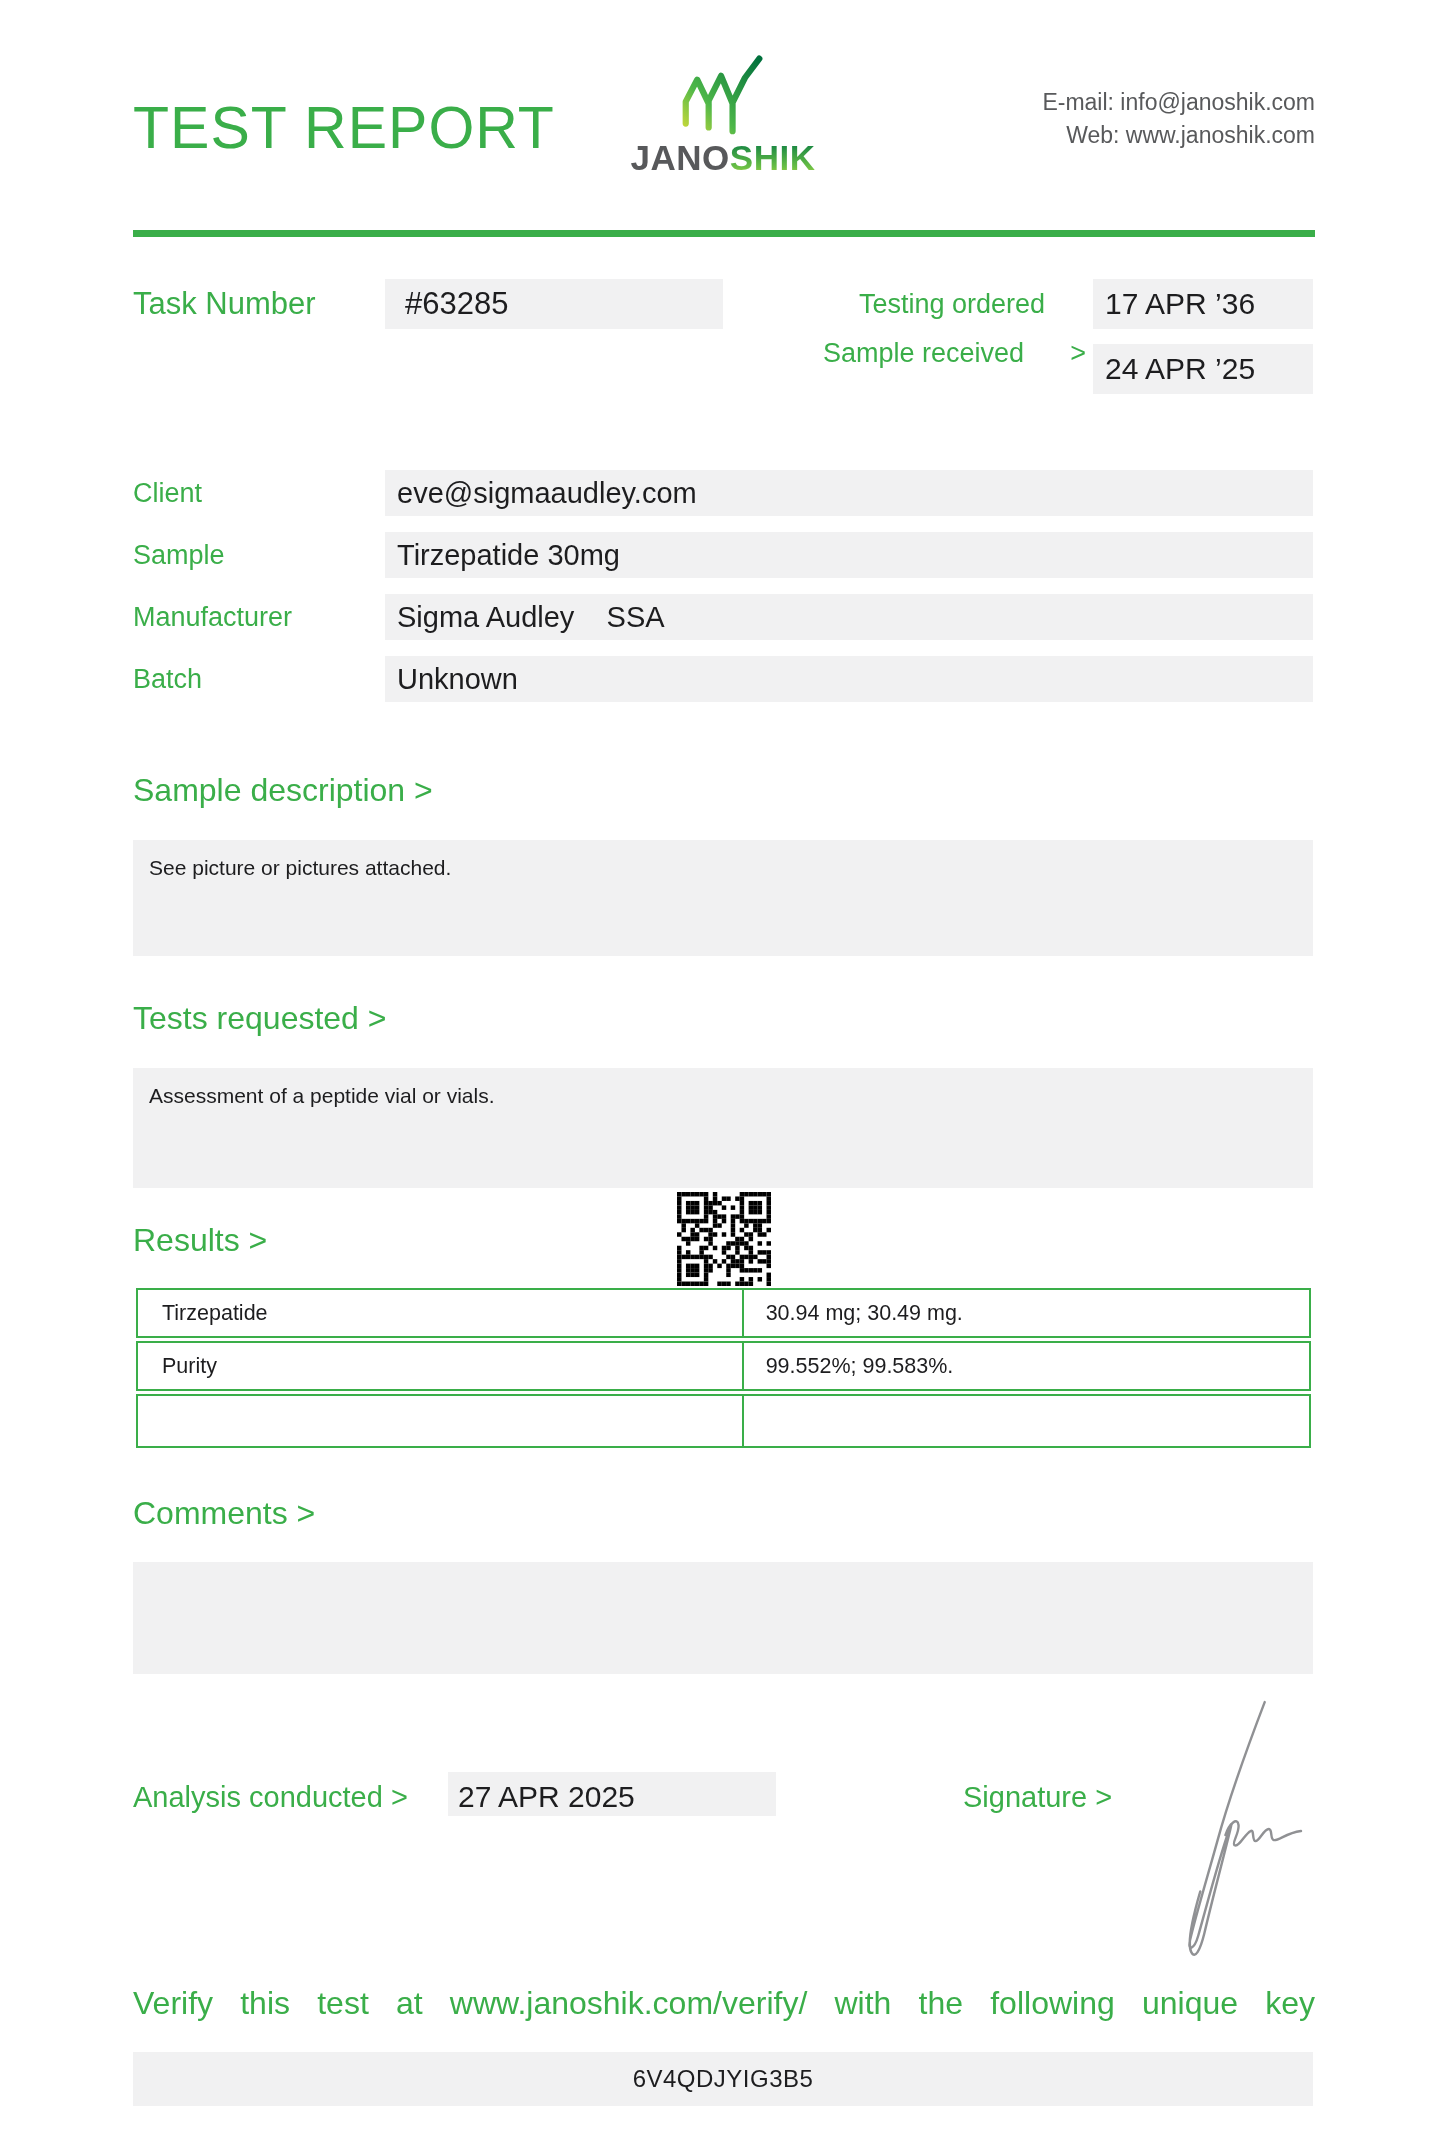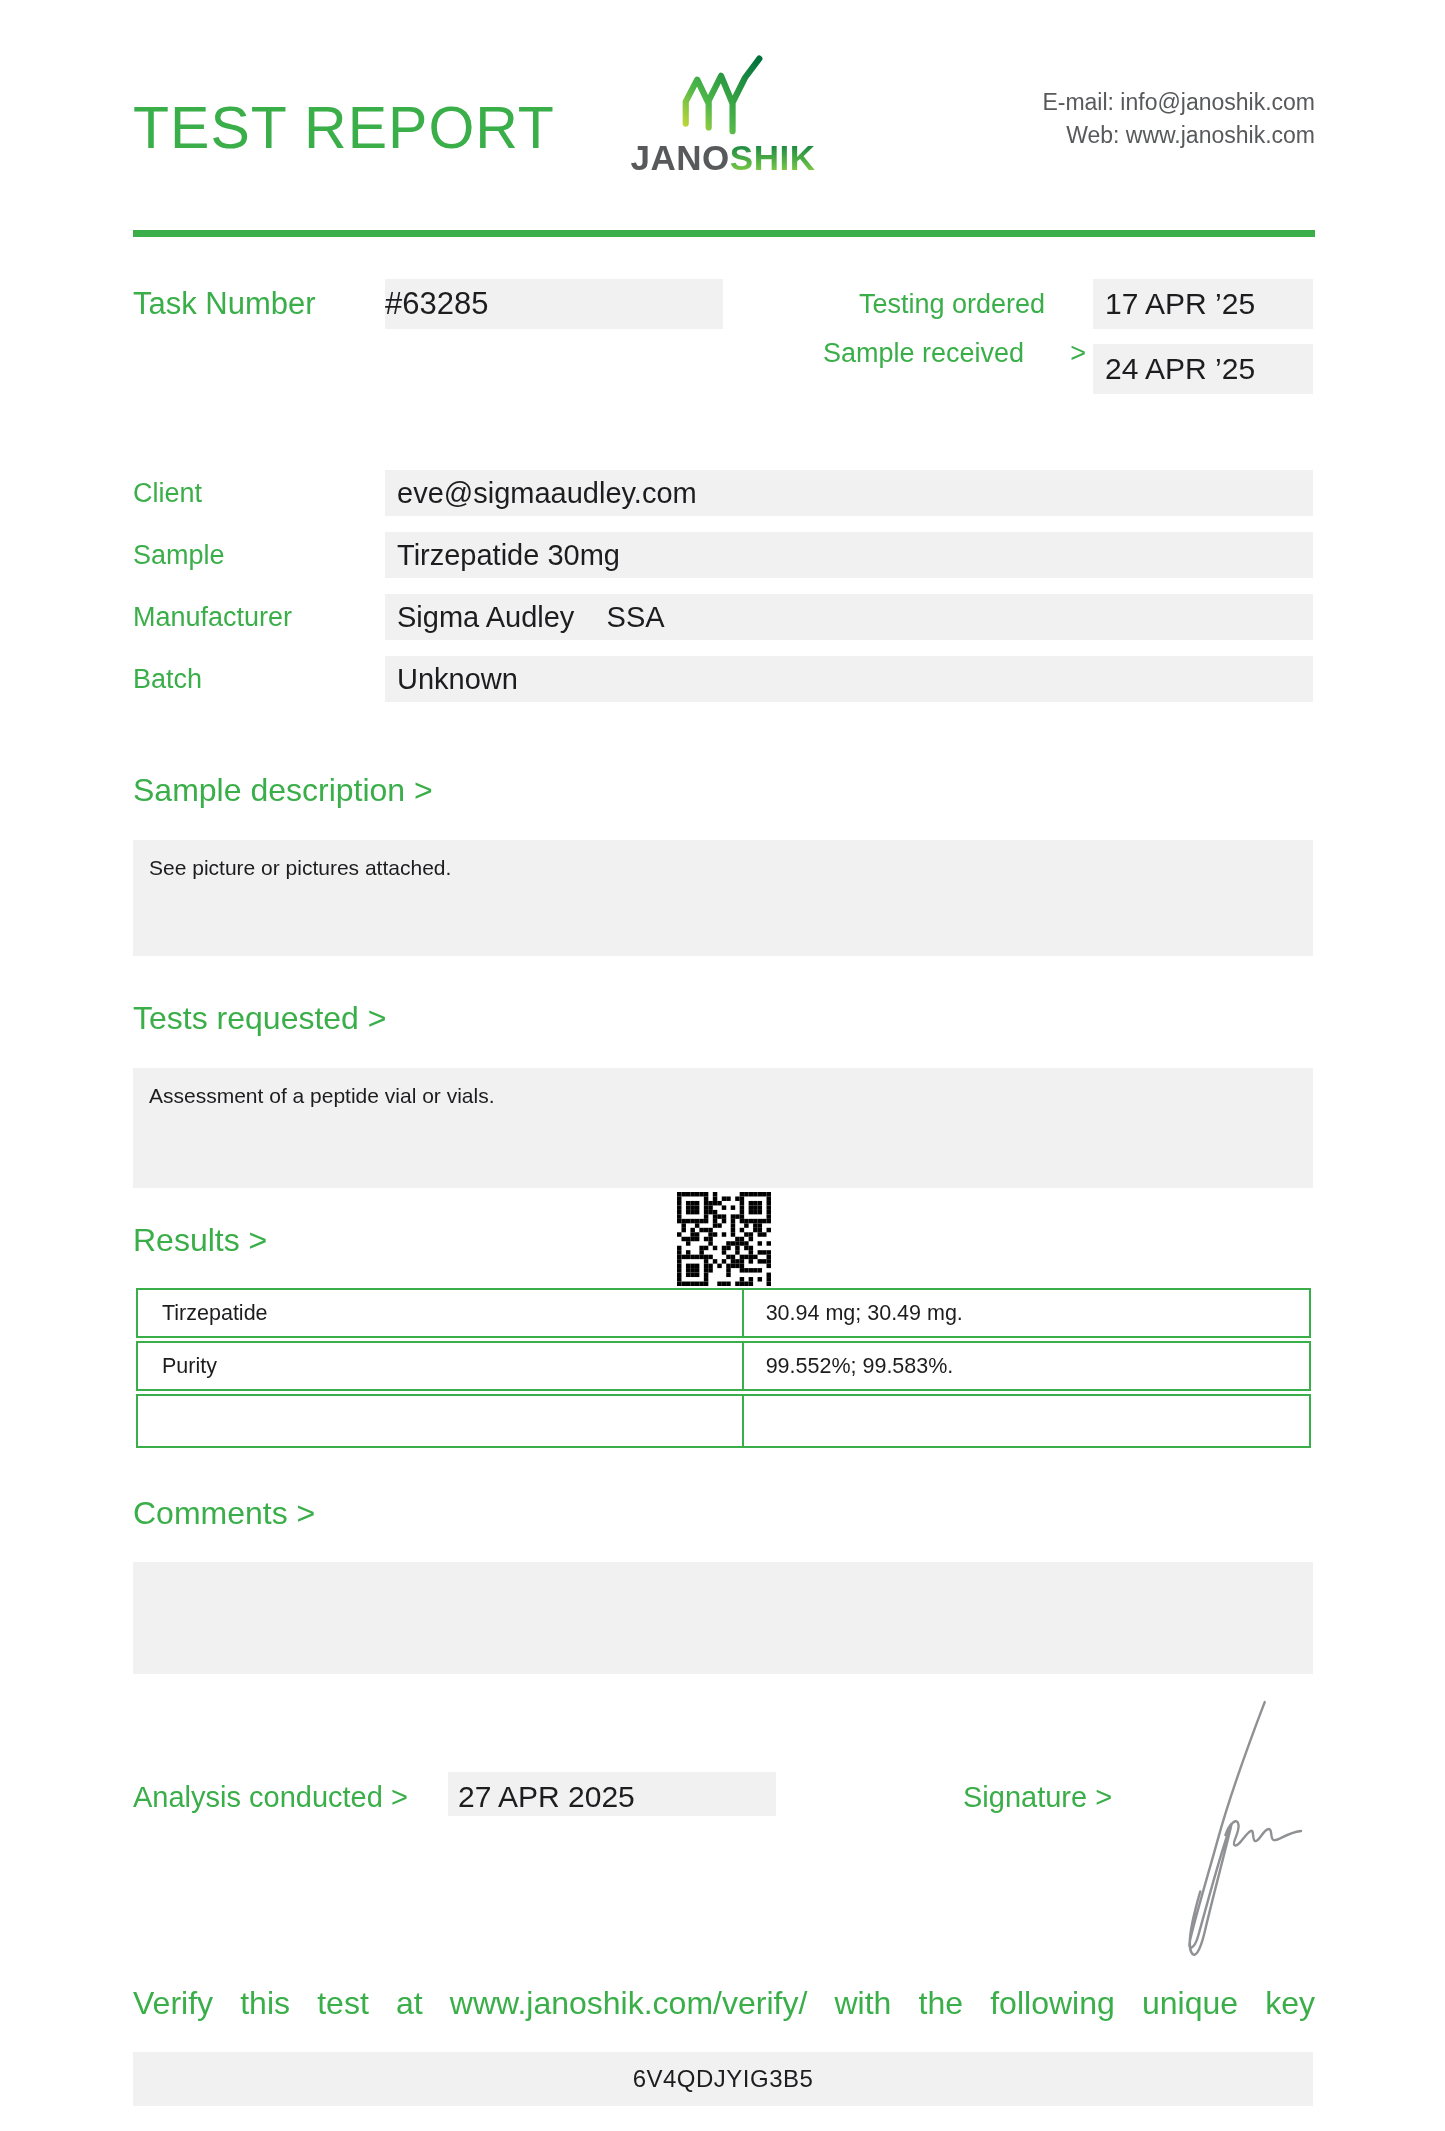--- a/index.html
+++ b/index.html
@@ -16,21 +16,21 @@
   .logo-icon{display:block;margin:0 auto;}
   .logo-text{margin-top:2px;font-size:35px;font-weight:bold;letter-spacing:0.5px;white-space:nowrap;}
   .logo-jano{color:var(--logo-gray,#58595b);}
   .logo-shik{background:linear-gradient(180deg,#1d8a43 20%,#6abf45 75%,#b8d442 100%);
     -webkit-background-clip:text;background-clip:text;color:transparent;}
   .contact{right:130px;top:86px;text-align:right;font-size:23px;line-height:33px;color:var(--logo-gray,#58595b);}
   .rule{left:133px;top:230px;width:1182px;height:7px;background:var(--accent-green,#3aae49);}
   
   .task-label{left:133px;top:279px;font-size:31px;line-height:50px;}
   .task-box{left:385px;top:279px;width:338px;height:50px;}
-  .task-box span{display:block;padding-left:0;font-size:31px;line-height:50px;}
+  .task-box span{display:block;padding-left:20px;font-size:31px;line-height:50px;}
   .date-labels{height:50px;display:flex;justify-content:space-between;align-items:center;font-size:27px;}
   .dl1{left:823px;top:279px;width:263px;margin-left:36px;}
   .dl2{left:823px;top:328px;width:263px;align-items:center;}
   .date-box{width:220px;height:50px;}
   .db1{left:1093px;top:279px;}
   .db2{left:1093px;top:344px;}
   .date-box span{display:block;padding-left:12px;font-size:30px;line-height:50px;}
   
   .info-label{left:133px;font-size:27px;line-height:46px;}
   .info-box{left:385px;width:928px;height:46px;}
@@ -85,21 +85,21 @@
   <div class="abs task-label green">Task Number</div>
   <div class="abs task-box graybox">
     <span>#63285</span>
   </div>
 
   <div class="abs date-labels dl1 green">
     <span>Testing ordered</span>
       <span>&gt;</span>
   </div>
   <div class="abs date-box db1 graybox">
-    <span>17 APR ’25</span>
+    <span>17 APR ’36</span>
   </div>
   <div class="abs date-labels dl2 green">
     <span>Sample received</span>
       <span>&gt;</span>
   </div>
   <div class="abs date-box db2 graybox">
     <span>24 APR ’25</span>
   </div>
 
   <div class="abs info-label green" style="top:470px">Client</div>

